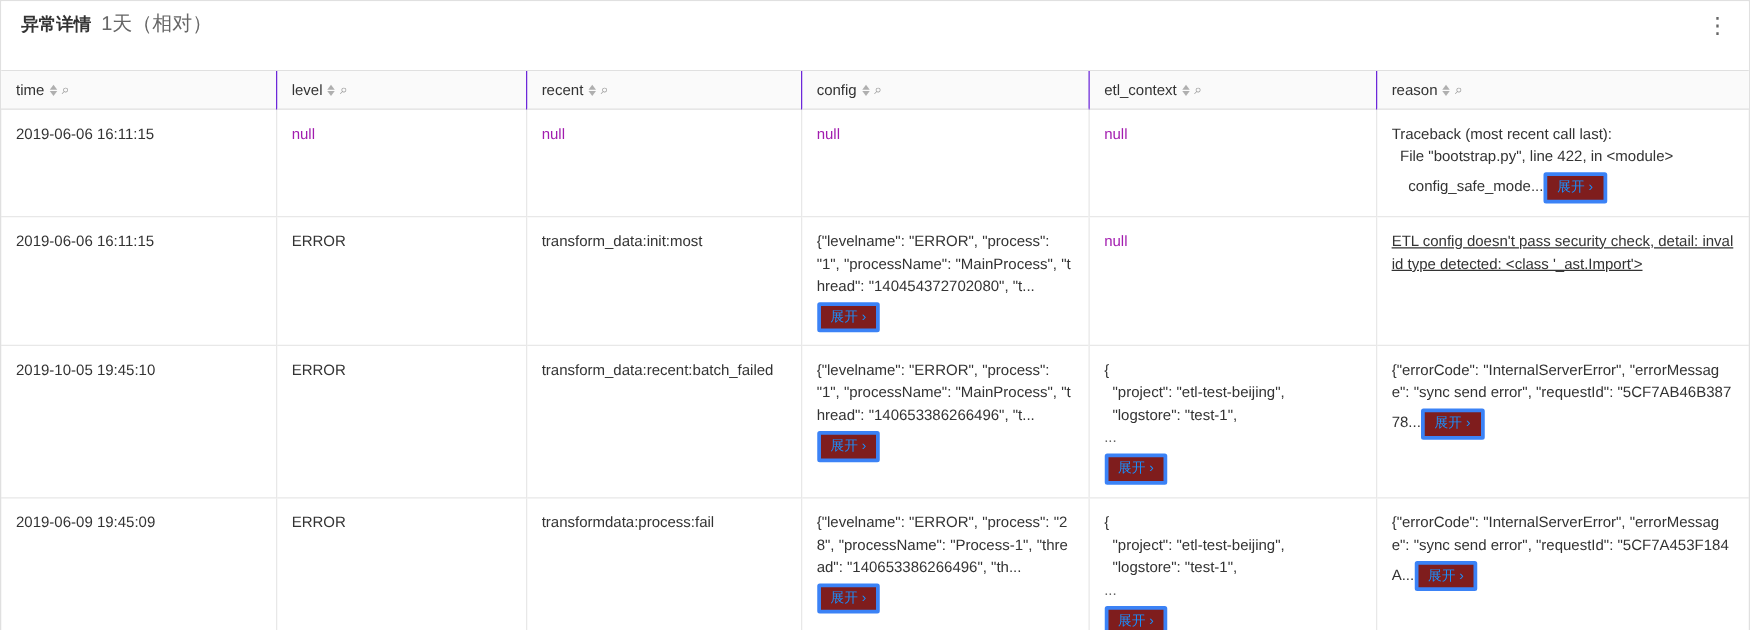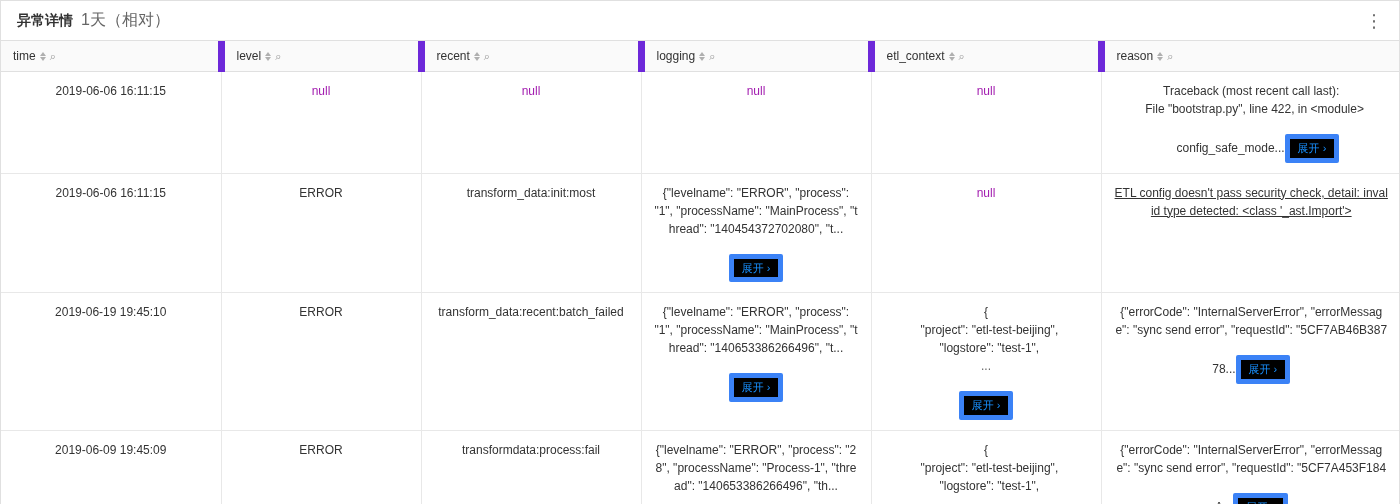--- a/index.html
+++ b/index.html
@@ -1,61 +1,61 @@
 <!DOCTYPE html>
 <html><head>
   <meta charset="utf-8">
   <style>
     * { box-sizing: border-box; margin: 0; padding: 0; }
     body { font-family: -apple-system, BlinkMacSystemFont, "Segoe UI", Arial, sans-serif; font-size: 12px; background: #fff; color: #333; }
 
     .page { width: 1400px; min-height: 504px; display: flex; flex-direction: column; border: 1px solid #e0e0e0; }
 
     
-    .header { display: flex; align-items: center; justify-content: space-between; padding: 8px 16px; border-bottom: 1px solid #e0e0e0; background: #fff; height: 40px; }
+    .header { display: flex; align-items: flex-start; justify-content: space-between; padding: 8px 16px; border-bottom: 1px solid #e0e0e0; background: #fff; height: 56px; }
     .header-left { display: flex; align-items: center; gap: 8px; }
     .header-title { font-size: 14px; font-weight: 600; color: #333; }
     .header-subtitle { font-size: 16px; color: #666; }
     .header-more { cursor: pointer; color: #666; font-size: 18px; }
 
     
     .table-wrap { flex: 1; overflow: auto; }
     table { width: 100%; border-collapse: collapse; table-layout: fixed; }
 
     
     col.col-time    { width: 220px; }
     col.col-level   { width: 200px; }
     col.col-event   { width: 220px; }
     col.col-logging { width: 230px; }
     col.col-etl     { width: 230px; }
     col.col-reason  { width: 300px; }
 
     thead tr { background: #fafafa; border-bottom: 1px solid #e0e0e0; }
-    thead th { padding: 8px 12px; font-size: 12px; font-weight: 500; color: #333; text-align: left; border-right: 7px solid #6d28d9; white-space: nowrap; }
+    thead th { padding: 8px 12px; font-size: 12px; font-weight: 500; color: #333; text-align: left; border-right: 1px solid #6d28d9; white-space: nowrap; }
     thead th:last-child { border-right: none; }
 
     .th-inner { display: flex; align-items: center; gap: 4px; }
     .sort-icon { display: inline-flex; flex-direction: column; gap: 1px; opacity: 0.5; }
     .sort-icon span { display: block; width: 0; height: 0; }
     .sort-icon .up { border-left: 3px solid transparent; border-right: 3px solid transparent; border-bottom: 4px solid #666; }
     .sort-icon .down { border-left: 3px solid transparent; border-right: 3px solid transparent; border-top: 4px solid #666; }
     .filter-icon { color: #999; font-size: 11px; cursor: pointer; }
 
     tbody tr { border-bottom: 1px solid #e8e8e8; vertical-align: top; }
-    td { padding: 10px 12px; font-size: 12px; color: #333; border-right: 1px solid #e8e8e8; word-break: break-all; line-height: 1.5; text-align: center; }
+    td { padding: 10px 12px; font-size: 12px; color: #333; border-right: 1px solid #e8e8e8; word-break: break-all; line-height: 1.5; }
     td:last-child { border-right: none; }
 
     .expand-btn {
       display: inline-block;
-      margin-top: 16px;
+      margin-top: 4px;
       padding: 1px 8px;
       font-size: 11px;
       color: #1890ff;
-      background: #000000;
-      border: 5px solid #3b82f6;
+      background: #7f1d1d;
+      border: 3px solid #3b82f6;
       border-radius: 2px;
       cursor: pointer;
       white-space: nowrap;
     }
 
     .text-null { color: #a21caf; }
     .ellipsis-row { color: #666; }
   </style>
 </head>
 <body>
@@ -107,21 +107,21 @@
               <span>recent</span>
               <span class="sort-icon">
                   <span class="up"></span>
                   <span class="down"></span>
                 </span>
               <span class="filter-icon">⌕</span>
             </div>
           </th>
           <th>
             <div class="th-inner">
-              <span>logging</span>
+              <span>config</span>
               <span class="sort-icon">
                   <span class="up"></span>
                   <span class="down"></span>
                 </span>
               <span class="filter-icon">⌕</span>
             </div>
           </th>
           <th>
             <div class="th-inner">
               <span>etl_context</span>
@@ -157,21 +157,21 @@
           </tr>
           <tr>
             <td>2019-06-06 16:11:15</td>
             <td>ERROR</td>
             <td>transform_data:init:most</td>
             <td>{"levelname": "ERROR", "process": "1", "processName": "MainProcess", "thread": "140454372702080", "t...<br><span class="expand-btn">展开 ›</span></td>
             <td><span class="text-null">null</span></td>
             <td style="white-space: pre-wrap; text-decoration: underline;">ETL config doesn't pass security check, detail: invalid type detected: &lt;class '_ast.Import'&gt;</td>
           </tr>
           <tr>
-            <td>2019-06-19 19:45:10</td>
+            <td>2019-10-05 19:45:10</td>
             <td>ERROR</td>
             <td>transform_data:recent:batch_failed</td>
             <td>{"levelname": "ERROR", "process": "1", "processName": "MainProcess", "thread": "140653386266496", "t...<br><span class="expand-btn">展开 ›</span></td>
             <td style="white-space: pre-wrap;">{
   "project": "etl-test-beijing",
   "logstore": "test-1",<div class="ellipsis-row">...</div><span class="expand-btn">展开 ›</span></td>
             <td style="white-space: pre-wrap;">{"errorCode": "InternalServerError", "errorMessage": "sync send error", "requestId": "5CF7AB46B38778...<span class="expand-btn">展开 ›</span></td>
           </tr>
           <tr>
             <td>2019-06-09 19:45:09</td>

